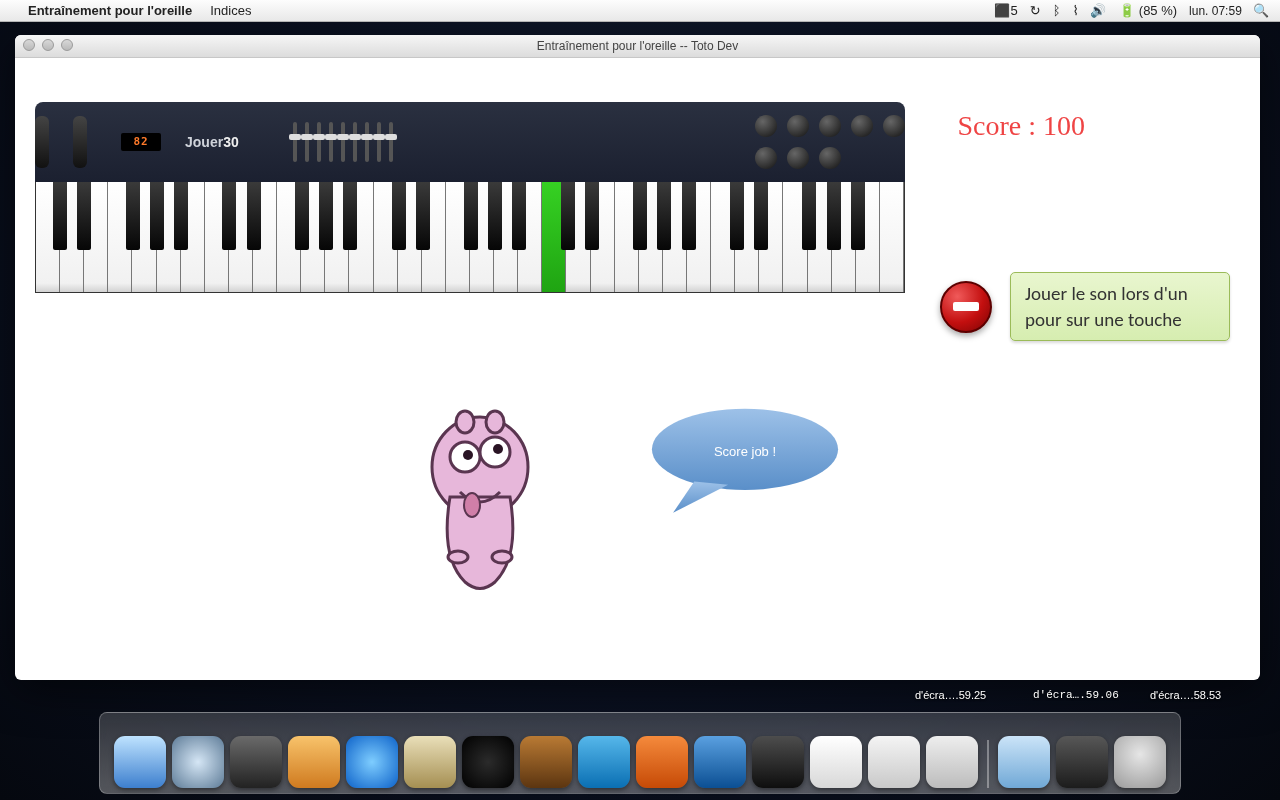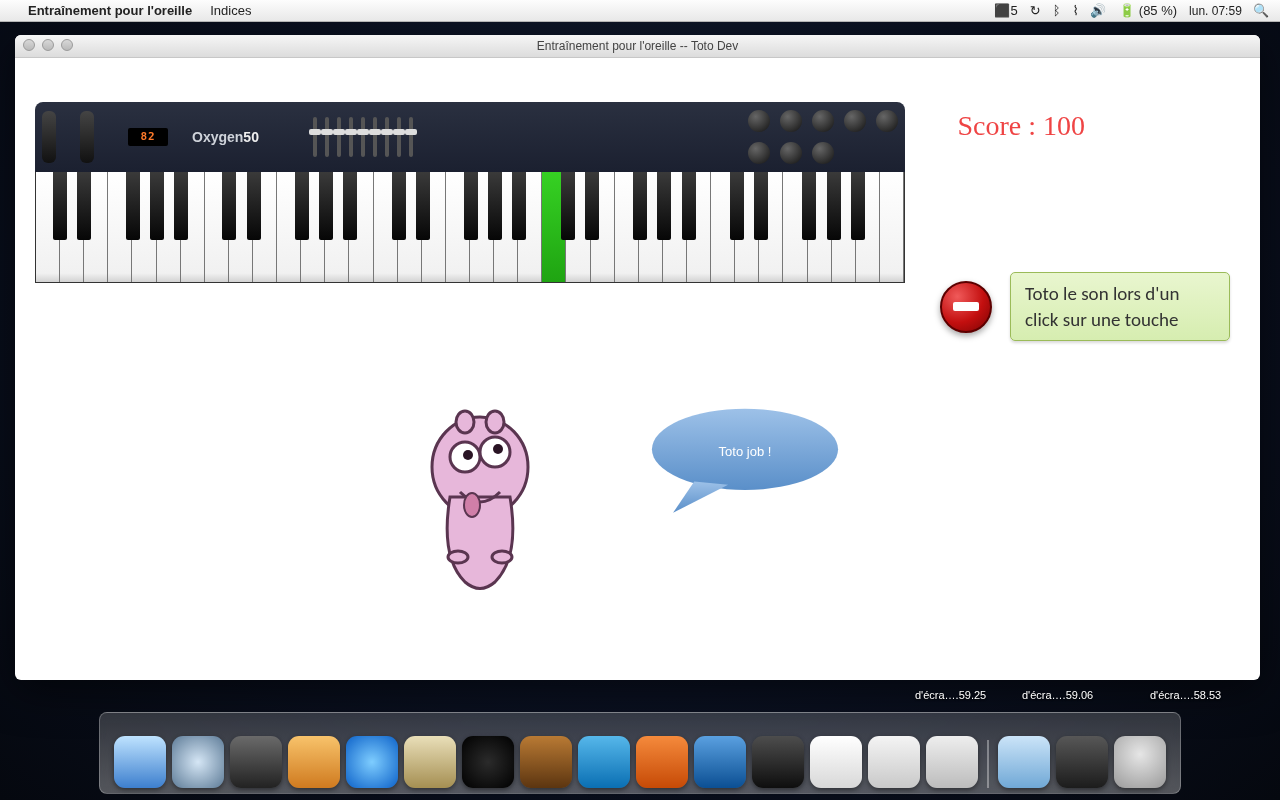--- a/index.html
+++ b/index.html
@@ -12,21 +12,21 @@
   .apple{font-size:15px;line-height:1;}
   .menubar .ico{font-size:13px;line-height:1;}
   
   .window{position:absolute;left:15px;top:35px;width:1245px;height:645px;background:#fff;border-radius:6px;box-shadow:0 10px 40px rgba(0,0,0,.55);overflow:hidden;}
   .titlebar{height:22px;background:linear-gradient(#f6f6f6,#dcdcdc);border-bottom:1px solid #c7c7c7;display:flex;align-items:center;justify-content:center;font-size:12px;color:#444;position:relative;}
   .traffic{position:absolute;left:8px;top:4px;display:flex;gap:7px;}
   .tl{width:12px;height:12px;border-radius:50%;background:linear-gradient(#d8d8d8,#b9b9b9);border:1px solid #9a9a9a;box-sizing:border-box;}
   .client{position:absolute;left:0;top:22px;right:0;bottom:0;}
   
   .keyboard{position:absolute;left:20px;top:45px;width:870px;}
-  .kb-panel{height:70px;background:linear-gradient(#2a3040,#1b2030);border-radius:8px 8px 0 0;display:flex;align-items:center;padding:6px 7px;box-sizing:border-box;gap:24px;}
+  .kb-panel{height:80px;background:linear-gradient(#2a3040,#1b2030);border-radius:8px 8px 0 0;display:flex;align-items:center;padding:6px 0;box-sizing:border-box;gap:24px;}
   .kb-wheel{width:14px;height:52px;background:linear-gradient(#444,#111);border-radius:6px;}
   .kb-lcd{width:40px;height:18px;background:#000;border-radius:2px;color:#ff7a2a;font:600 11px/18px monospace;text-align:center;letter-spacing:1px;}
   .kb-brand{color:#cfd3da;font:600 14px/1 sans-serif;}
   .kb-brand .g{color:#eee;}
   .kb-sliders{display:flex;gap:8px;margin-left:30px;}
   .kb-slider{width:4px;height:40px;background:#555;border-radius:2px;position:relative;}
   .kb-slider::after{content:"";position:absolute;left:-4px;top:12px;width:12px;height:6px;background:#ddd;border-radius:2px;}
   .kb-knobs{display:flex;flex-wrap:wrap;width:150px;gap:10px;margin-left:auto;}
   .kb-knob{width:22px;height:22px;border-radius:50%;background:radial-gradient(circle at 35% 30%,#666,#111);}
   .keys{position:relative;height:110px;background:#fff;display:flex;border:1px solid #333;border-top:0;}
@@ -108,21 +108,21 @@
   </div>
   <div class="client">
 
     <div class="keyboard">
       <div class="kb-panel">
         <div class="kb-wheel"></div>
         <div class="kb-wheel"></div>
         <div style="display:flex;flex-direction:column;gap:4px;margin-left:10px;">
           <div class="kb-lcd">82</div>
         </div>
-        <div class="kb-brand"><span>Oxygen</span><span class="g">50</span></div>
+        <div class="kb-brand"><span>Jouer</span><span class="g">30</span></div>
         <div class="kb-sliders">
           <div class="kb-slider"></div>
           <div class="kb-slider"></div>
           <div class="kb-slider"></div>
           <div class="kb-slider"></div>
           <div class="kb-slider"></div>
           <div class="kb-slider"></div>
           <div class="kb-slider"></div>
           <div class="kb-slider"></div>
           <div class="kb-slider"></div>
@@ -205,21 +205,21 @@
         </div>
     </div>
 
     <div class="score">
       <span>Score :</span>
       <span>100</span>
     </div>
 
     <div class="opt-row opt1">
       <div class="minus-btn"></div>
-      <div class="opt-box" style="width:220px;">Toto le son lors d'un click sur une touche</div>
+      <div class="opt-box" style="width:220px;">Jouer le son lors d'un pour sur une touche</div>
     </div>
 
 
     <div class="mascot">
       <svg viewBox="0 0 140 200">
         <ellipse cx="70" cy="70" rx="48" ry="50" fill="#e7b7da" stroke="#5a3550" stroke-width="3"></ellipse>
         <path d="M40 100 Q30 160 55 185 Q70 198 85 185 Q110 160 100 100 Z" fill="#e7b7da" stroke="#5a3550" stroke-width="3"></path>
         <ellipse cx="55" cy="25" rx="9" ry="11" fill="#e7b7da" stroke="#5a3550" stroke-width="3"></ellipse>
         <ellipse cx="85" cy="25" rx="9" ry="11" fill="#e7b7da" stroke="#5a3550" stroke-width="3"></ellipse>
         <circle cx="55" cy="60" r="15" fill="#fff" stroke="#5a3550" stroke-width="3"></circle>
@@ -237,28 +237,28 @@
       <svg class="bubble-shape" viewBox="0 0 230 130">
         <defs>
           <linearGradient id="bg" x1="0" y1="0" x2="0" y2="1">
             <stop offset="0" stop-color="#9dc1e8"></stop>
             <stop offset="1" stop-color="#5a8fc9"></stop>
           </linearGradient>
         </defs>
         <ellipse cx="115" cy="50" rx="110" ry="48" fill="url(#bg)"></ellipse>
         <path d="M55 88 L30 125 L95 92 Z" fill="url(#bg)"></path>
       </svg>
-      <div class="bubble-text">Toto job !</div>
+      <div class="bubble-text">Score job !</div>
     </div>
 
   </div>
 </div>
 
 <div class="desk-label" style="right:275px;">d'écra….59.25</div>
-<div class="desk-label" style="right:168px;">d'écra….59.06</div>
+<div class="desk-label" style="right:157px;font-family:Liberation Mono, monospace;">d'écra….59.06</div>
 <div class="desk-label" style="right:40px;">d'écra….58.53</div>
 
 <div class="dock">
   <div class="dock-icon di1"></div>
   <div class="dock-icon di2"></div>
   <div class="dock-icon di3"></div>
   <div class="dock-icon di4"></div>
   <div class="dock-icon di5"></div>
   <div class="dock-icon di6"></div>
   <div class="dock-icon di7"></div>

